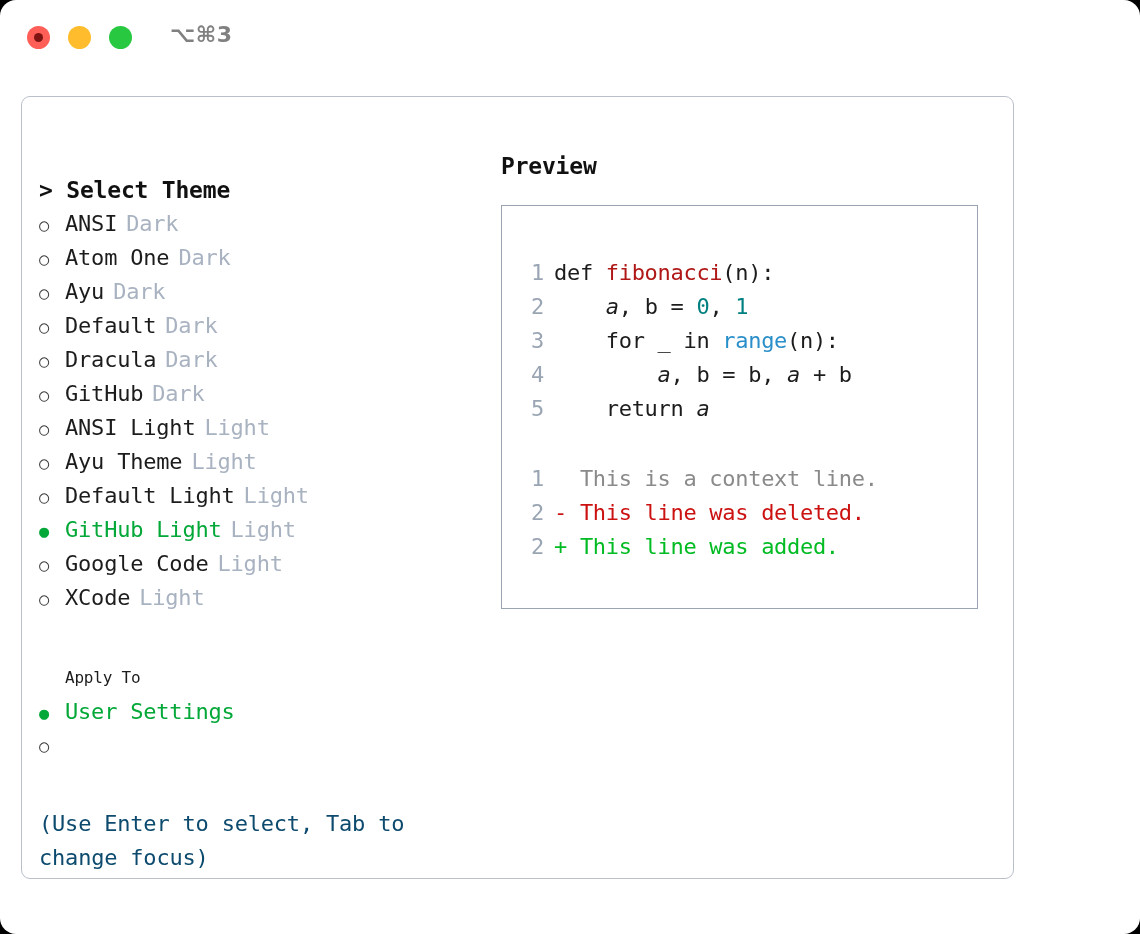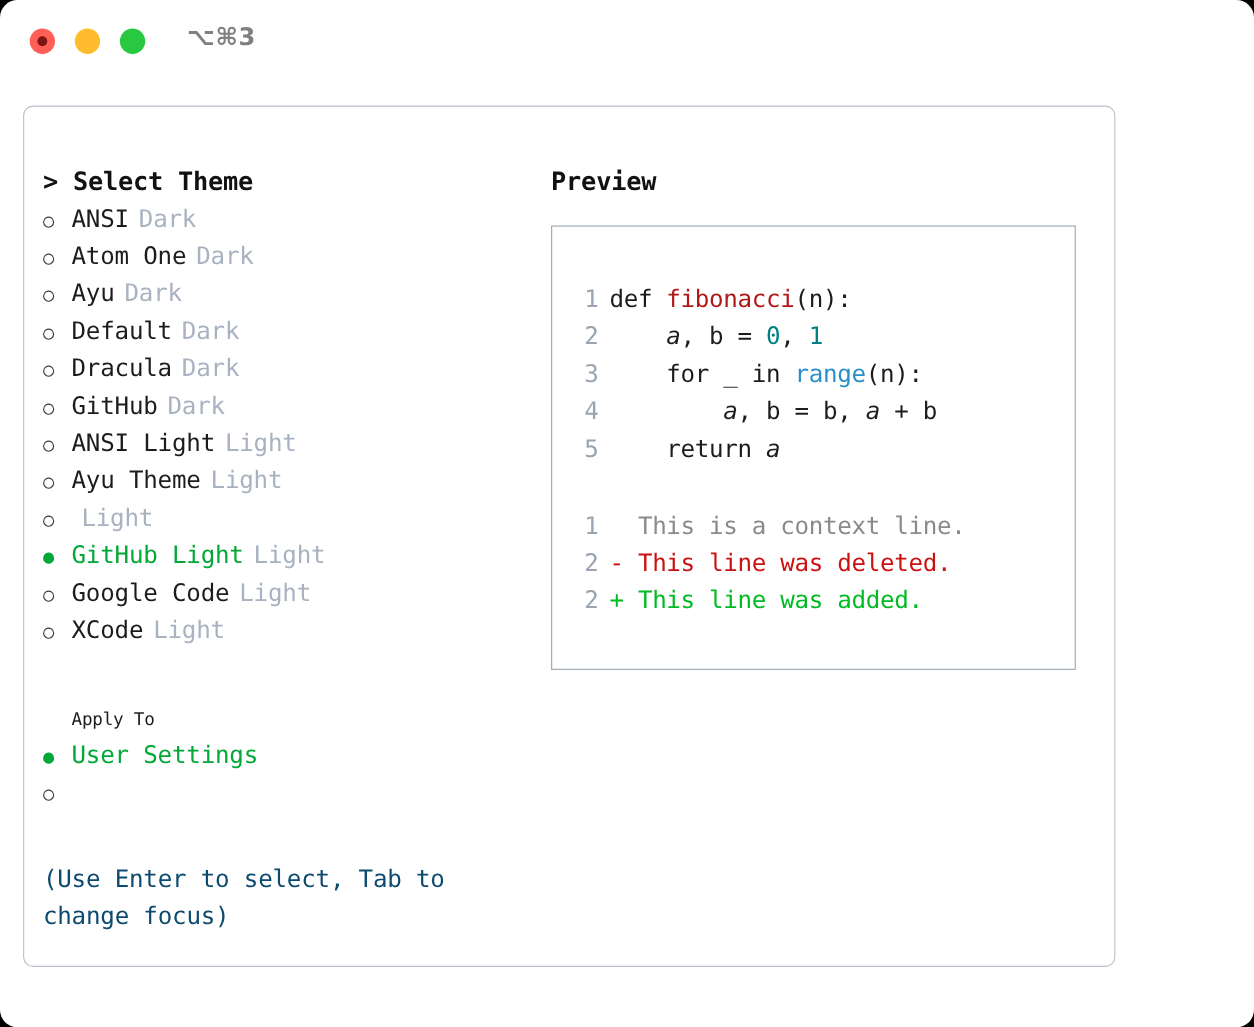--- a/index.html
+++ b/index.html
@@ -104,20 +104,21 @@
     width: 500px;
   }
 
   .section-title {
     font-size: 23px;
     font-weight: bold;
     color: #111111;
     line-height: 34px;
     white-space: pre;
     letter-spacing: -0.2px;
+    margin-top: 24px;
   }
 
   .list { margin: 0; padding: 0; }
 
   .row {
     display: flex;
     align-items: baseline;
     line-height: 34px;
     height: 34px;
     font-size: 22px;
@@ -229,21 +230,21 @@
 
         <div class="list" id="theme-list">
             <div class="row"><span class="marker">○</span><span class="name">ANSI</span><span class="variant">Dark</span></div>
             <div class="row"><span class="marker">○</span><span class="name">Atom One</span><span class="variant">Dark</span></div>
             <div class="row"><span class="marker">○</span><span class="name">Ayu</span><span class="variant">Dark</span></div>
             <div class="row"><span class="marker">○</span><span class="name">Default</span><span class="variant">Dark</span></div>
             <div class="row"><span class="marker">○</span><span class="name">Dracula</span><span class="variant">Dark</span></div>
             <div class="row"><span class="marker">○</span><span class="name">GitHub</span><span class="variant">Dark</span></div>
             <div class="row"><span class="marker">○</span><span class="name">ANSI Light</span><span class="variant">Light</span></div>
             <div class="row"><span class="marker">○</span><span class="name">Ayu Theme</span><span class="variant">Light</span></div>
-            <div class="row"><span class="marker">○</span><span class="variant">Light</span></div>
+            <div class="row"><span class="marker">○</span><span class="name">Default Light</span><span class="variant">Light</span></div>
             <div class="row selected"><span class="marker sel">●</span><span class="name">GitHub Light</span><span class="variant">Light</span></div>
             <div class="row"><span class="marker">○</span><span class="name">Google Code</span><span class="variant">Light</span></div>
             <div class="row"><span class="marker">○</span><span class="name">XCode</span><span class="variant">Light</span></div>
           </div>
 
         <div class="spacer-46"></div>
 
         <div class="apply-title">Apply To</div>
 
         <div class="list" id="apply-list">

